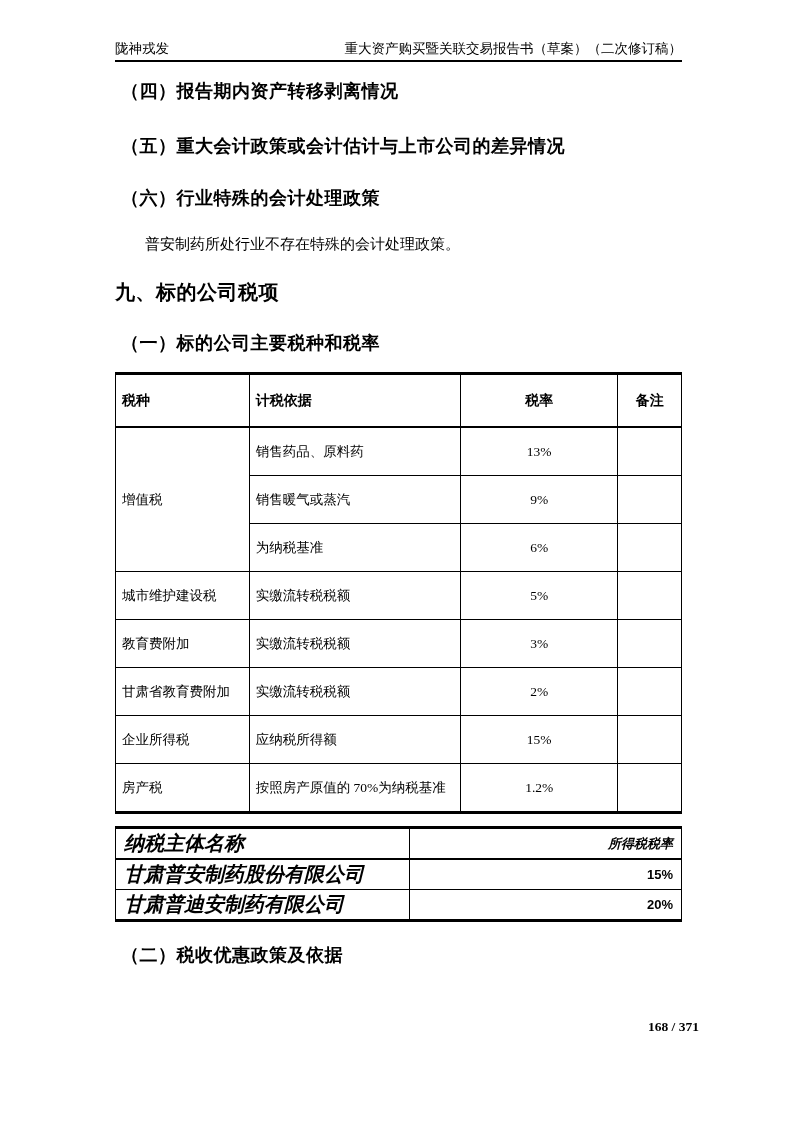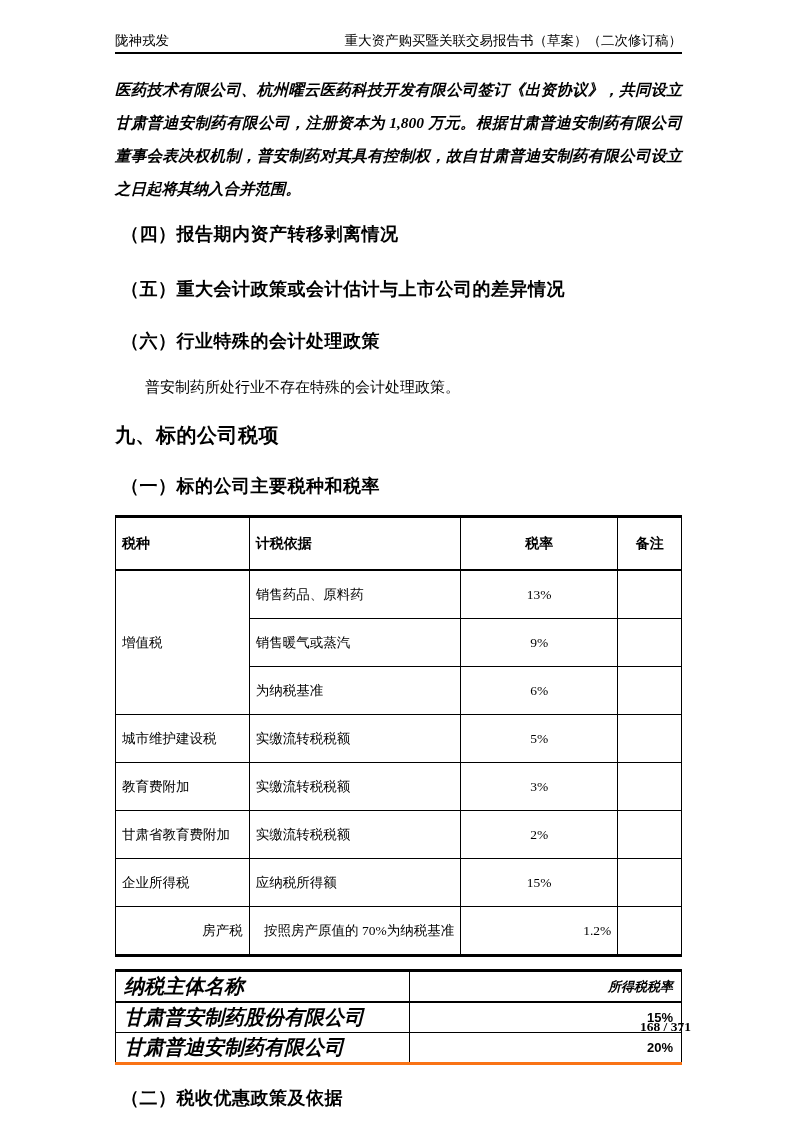--- a/index.html
+++ b/index.html
@@ -8,21 +8,21 @@
     width:793px;height:1122px;
     margin:0 auto;
     background:#ffffff;
     box-sizing:border-box;
     padding:0 111px 0 115px;
     color:#000;
     font-family:"Liberation Serif","DejaVu Serif",serif;
   }
   
   .doc-header{
-    padding-top:32px;
+    padding-top:40px;
     display:flex;justify-content:space-between;align-items:flex-end;
     border-bottom:2px solid #000;
     padding-bottom:3px;
     font-size:13.5px;line-height:17px;
   }
   
   .kaiti{font-style:italic;}
   .intro-para{
     margin-top:19px;
     font-size:15.5px;line-height:33px;
@@ -73,62 +73,61 @@
     overflow:hidden;white-space:nowrap;
   }
   .tax-table thead th{
     border-top:3px solid #000;
     border-bottom:2px solid #000;
     font-weight:bold;
     text-align:center;
     height:25px;
     font-size:14px;
   }
-  .tax-table tr:last-child td{border-bottom:3px solid #000;text-align:right;}
+  .tax-table tr:last-child td{border-bottom:3px solid #000;}
   .tax-table .c-tax{width:23.5%;text-align:left;}
   .tax-table .c-basis{width:38.5%;text-align:left;}
   .tax-table .c-rate{width:28%;text-align:center;}
   .tax-table .c-note{width:10%;}
   .income-table{margin-top:12px;}
   .income-table th,.income-table td{
     border:1px solid #000;
     font-size:13.5px;
     padding:1px 8px;
     height:22px;
     overflow:hidden;white-space:nowrap;
   }
   .income-table thead th{
     border-top:3px solid #000;
     border-bottom:2px solid #000;
     font-weight:bold;font-style:italic;
     text-align:center;height:24px;
   }
-  .income-table tr:last-child td{border-bottom:3px solid #f97316;}
+  .income-table tr:last-child td{border-bottom:3px solid #000000;}
   .income-table .c-entity{width:52%;text-align:left;font-weight:bold;font-style:italic;font-size:20px;}
   .income-table .c-irate{width:48%;text-align:right;font-weight:bold;
     font-family:"Liberation Sans","DejaVu Sans",sans-serif;font-size:13px;}
   
   .page-number{
     position:absolute;
-    top:1019px;right:102px;
+    top:1019px;right:94px;
     font-weight:bold;
     font-size:13.5px;
   }
 </style>
 </head>
 <body>
 
 <div class="page">
 
   <div class="doc-header">
     <span>陇神戎发</span>
     <span>重大资产购买暨关联交易报告书（草案）（二次修订稿）</span>
   </div>
 
-  <p class="intro-para kaiti">医药技术有限公司、杭州曜云医药科技开发有限公司签订《出资协议》，共同设立甘肃普迪安制药有限公司，注册资本为 1,800 万元。根据甘肃普迪安制药有限公司董事会表决权机制，普安制药对其具有控制权，故自甘肃普迪安制药有限公司设立之日起将其纳入合并范围。</p>
 
   <div class="sec-heading mt-h4">（四）报告期内资产转移剥离情况</div>
 
   <div class="sec-heading mt-h5">（五）重大会计政策或会计估计与上市公司的差异情况</div>
 
   <div class="sec-heading mt-h6">（六）行业特殊的会计处理政策</div>
   <p class="body-para mt-p6">普安制药所处行业不存在特殊的会计处理政策。</p>
 
   <div class="chap-heading mt-h9">九、标的公司税项</div>
 

